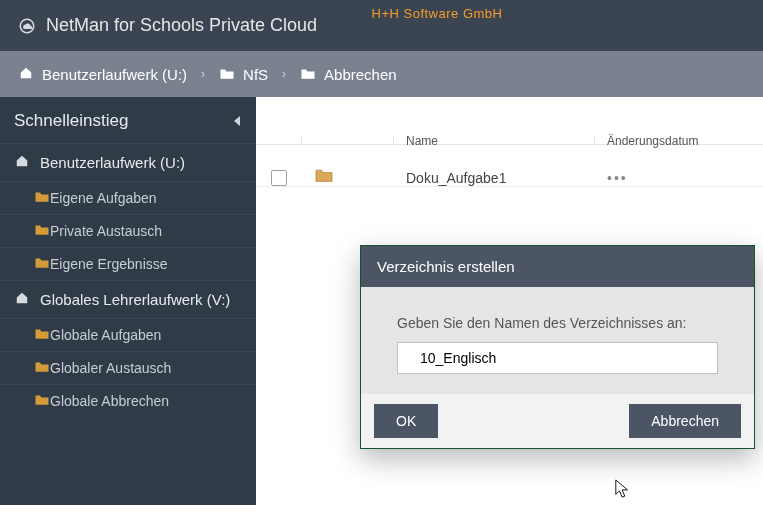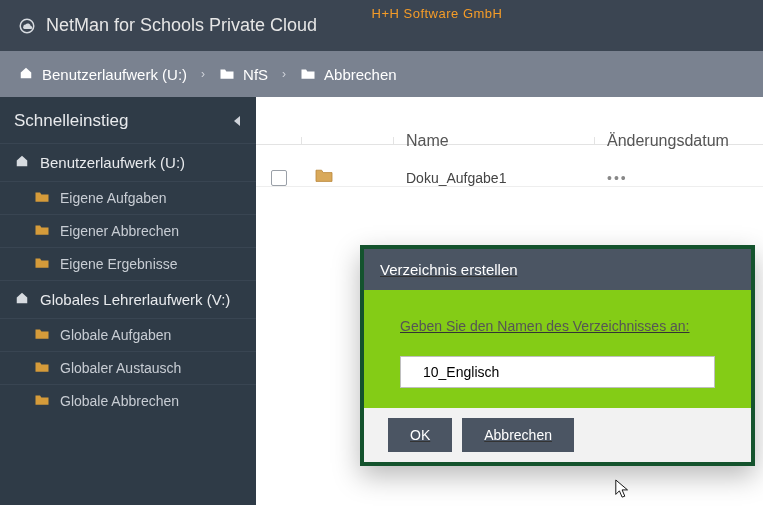--- a/index.html
+++ b/index.html
@@ -86,21 +86,21 @@
     gap: 10px;
     padding: 10px 14px;
     font-size: 15px;
     color: #e8eaed;
     cursor: pointer;
     border-top: 1px solid #394552;
   }
   .side-item {
     display: flex;
     align-items: center;
-    gap: 10px;
+    gap: 0;
     padding: 8px 14px 8px 34px;
     font-size: 14px;
     color: #c8cdd4;
     cursor: pointer;
     border-top: 1px solid #394552;
   }
   .folder-icon { width: 16px; height: 13px; }
   .home-icon { width: 16px; height: 14px; }
   .content {
     flex: 1;
@@ -112,21 +112,21 @@
     height: 48px;
     align-items: stretch;
     border-bottom: 1px solid #e3e3e3;
     color: #555;
   }
   .th {
     display: flex;
     align-items: center;
     padding: 0 12px;
     border-right: 1px solid #e3e3e3;
-    font-size: 16px;
+    font-size: 12px;
     margin-top: 40px;
   }
   .th.check { width: 46px; justify-content: center; }
   .th.icon  { width: 92px; }
   .th.name  { flex: 1; }
   .th.date  { width: 168px; border-right: none; }
   .row {
     display: flex;
     height: 42px;
     align-items: flex-end;
@@ -143,49 +143,48 @@
     border: 1.5px solid #9aa0a8;
     border-radius: 2px;
     background: #fff;
     cursor: pointer;
   }
   .dialog {
     position: absolute;
     left: 360px;
     top: 245px;
     width: 395px;
-    background: #84cc16;
-    border: 4px solid #14532d;
+    background: #e5e5e5;
+    border: 1px solid #14532d;
     box-shadow: 0 10px 26px rgba(0,0,0,.28);
-    text-decoration: underline;
   }
   .dialog-header {
     background: #4b5563;
     color: #fff;
     padding: 12px 16px;
     font-size: 15px;
   }
   .dialog-body {
     padding: 28px 36px 20px 36px;
     font-size: 14px;
     color: #555;
   }
-  .dialog-body label { display:block; margin-bottom: 22px; }
+  .dialog-body label { display:block; margin-bottom: 11px; }
   .name-input {
     width: 100%;
     padding: 7px 22px;
     font-size: 14px;
     border: 1px solid #bfbfbf;
     font-family: inherit;
   }
   .dialog-footer {
     background: #f2f2f2;
-    padding: 10px 24px;
-    display: flex;
-    justify-content: flex-start;
+    padding: 10px 13px;
+    display: flex;
+    justify-content: space-between;
     gap: 10px;
   }
   .btn {
     background: #4b5563;
     color: #fff;
     border: none;
     padding: 9px 22px;
     font-size: 14px;
     cursor: pointer;
     font-family: inherit;
@@ -262,21 +261,21 @@
     <div class="side-item">
       <span><svg class="folder-icon" viewBox="0 0 24 20">
             <path d="M2 4h7l2 3h11v11H2z" fill="#d59b3a"></path>
           </svg></span>
       <span>Eigene Aufgaben</span>
     </div>
     <div class="side-item">
       <span><svg class="folder-icon" viewBox="0 0 24 20">
             <path d="M2 4h7l2 3h11v11H2z" fill="#d59b3a"></path>
           </svg></span>
-      <span>Eigener Abbrechen</span>
+      <span>Private Austausch</span>
     </div>
     <div class="side-item">
       <span><svg class="folder-icon" viewBox="0 0 24 20">
             <path d="M2 4h7l2 3h11v11H2z" fill="#d59b3a"></path>
           </svg></span>
       <span>Eigene Ergebnisse</span>
     </div>
 
     <div class="side-section">
       <span>

